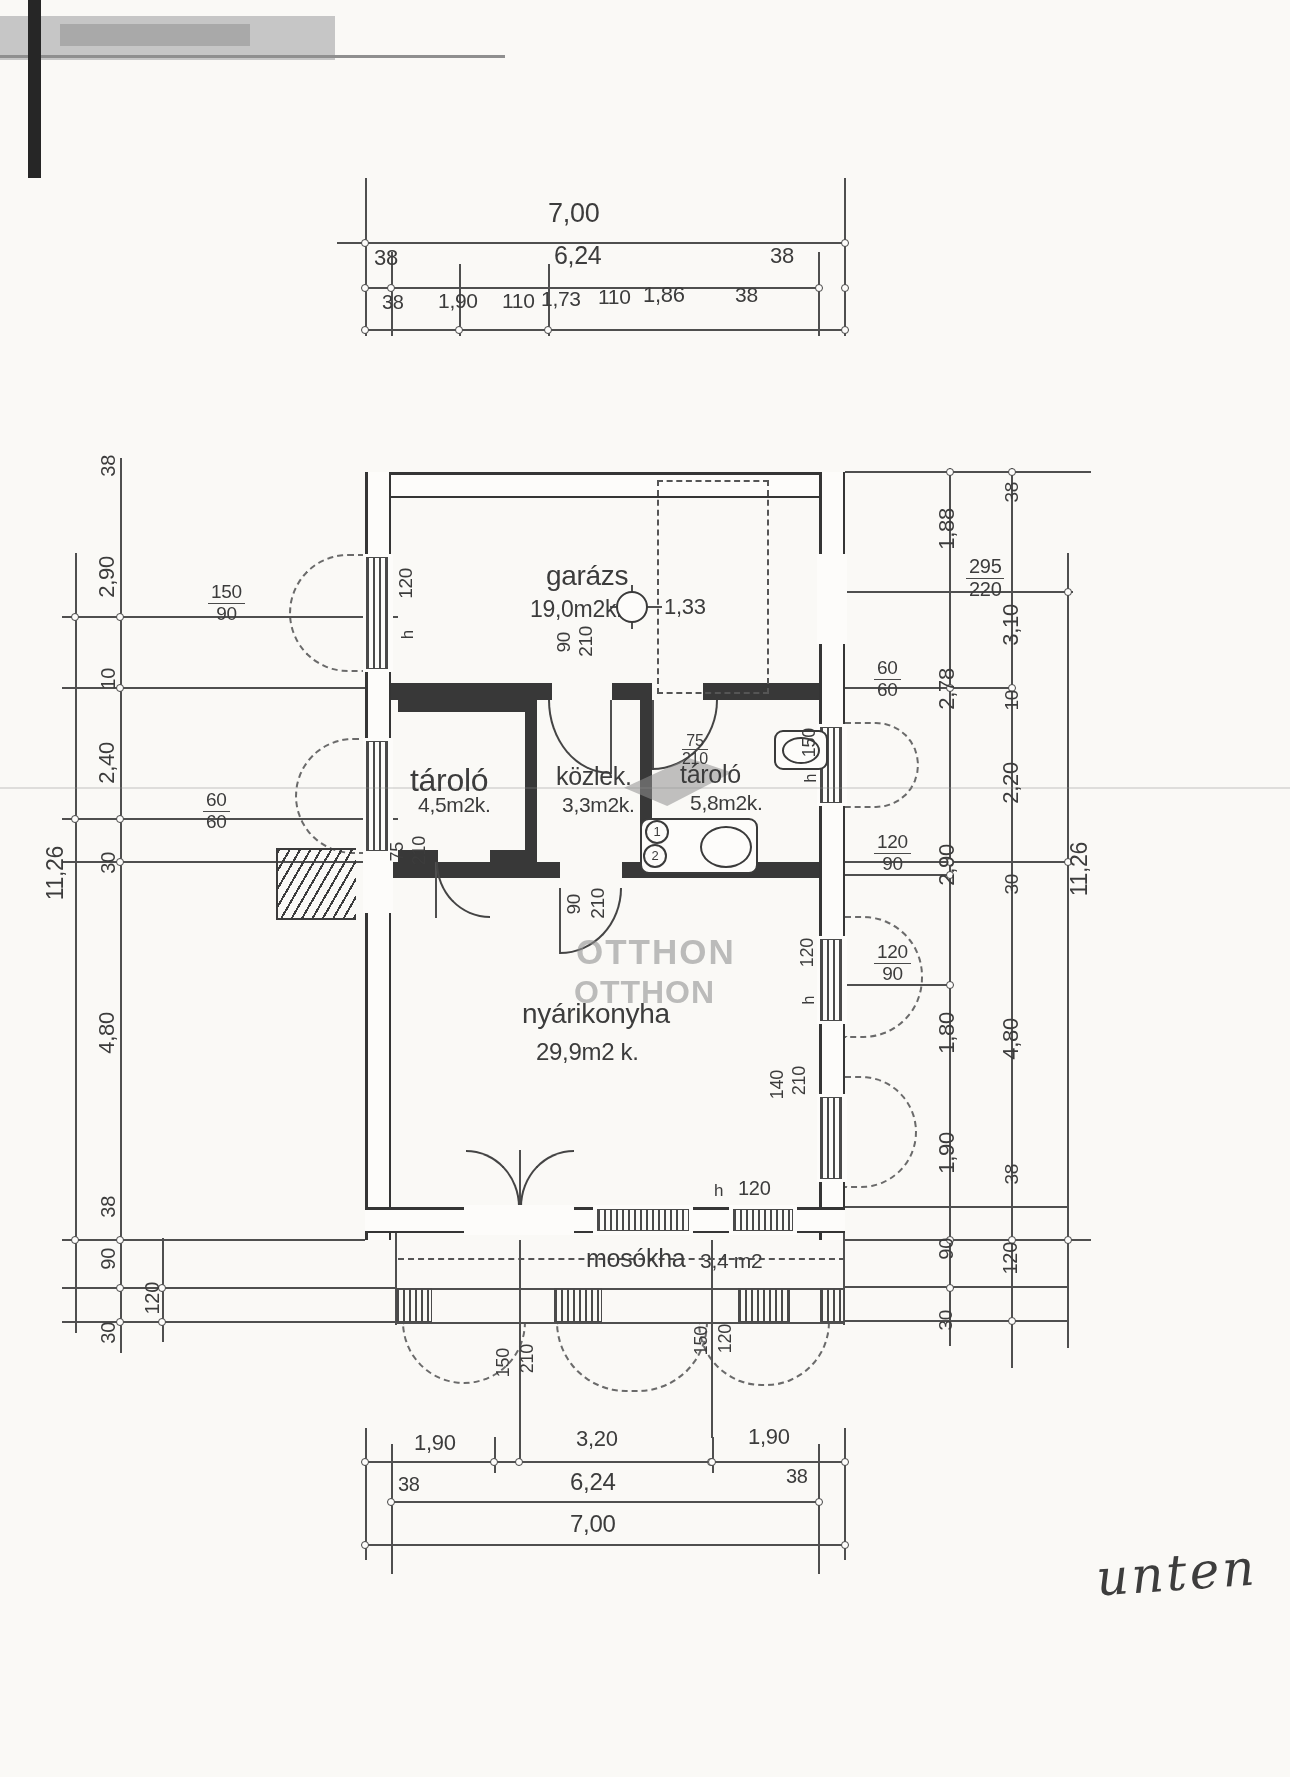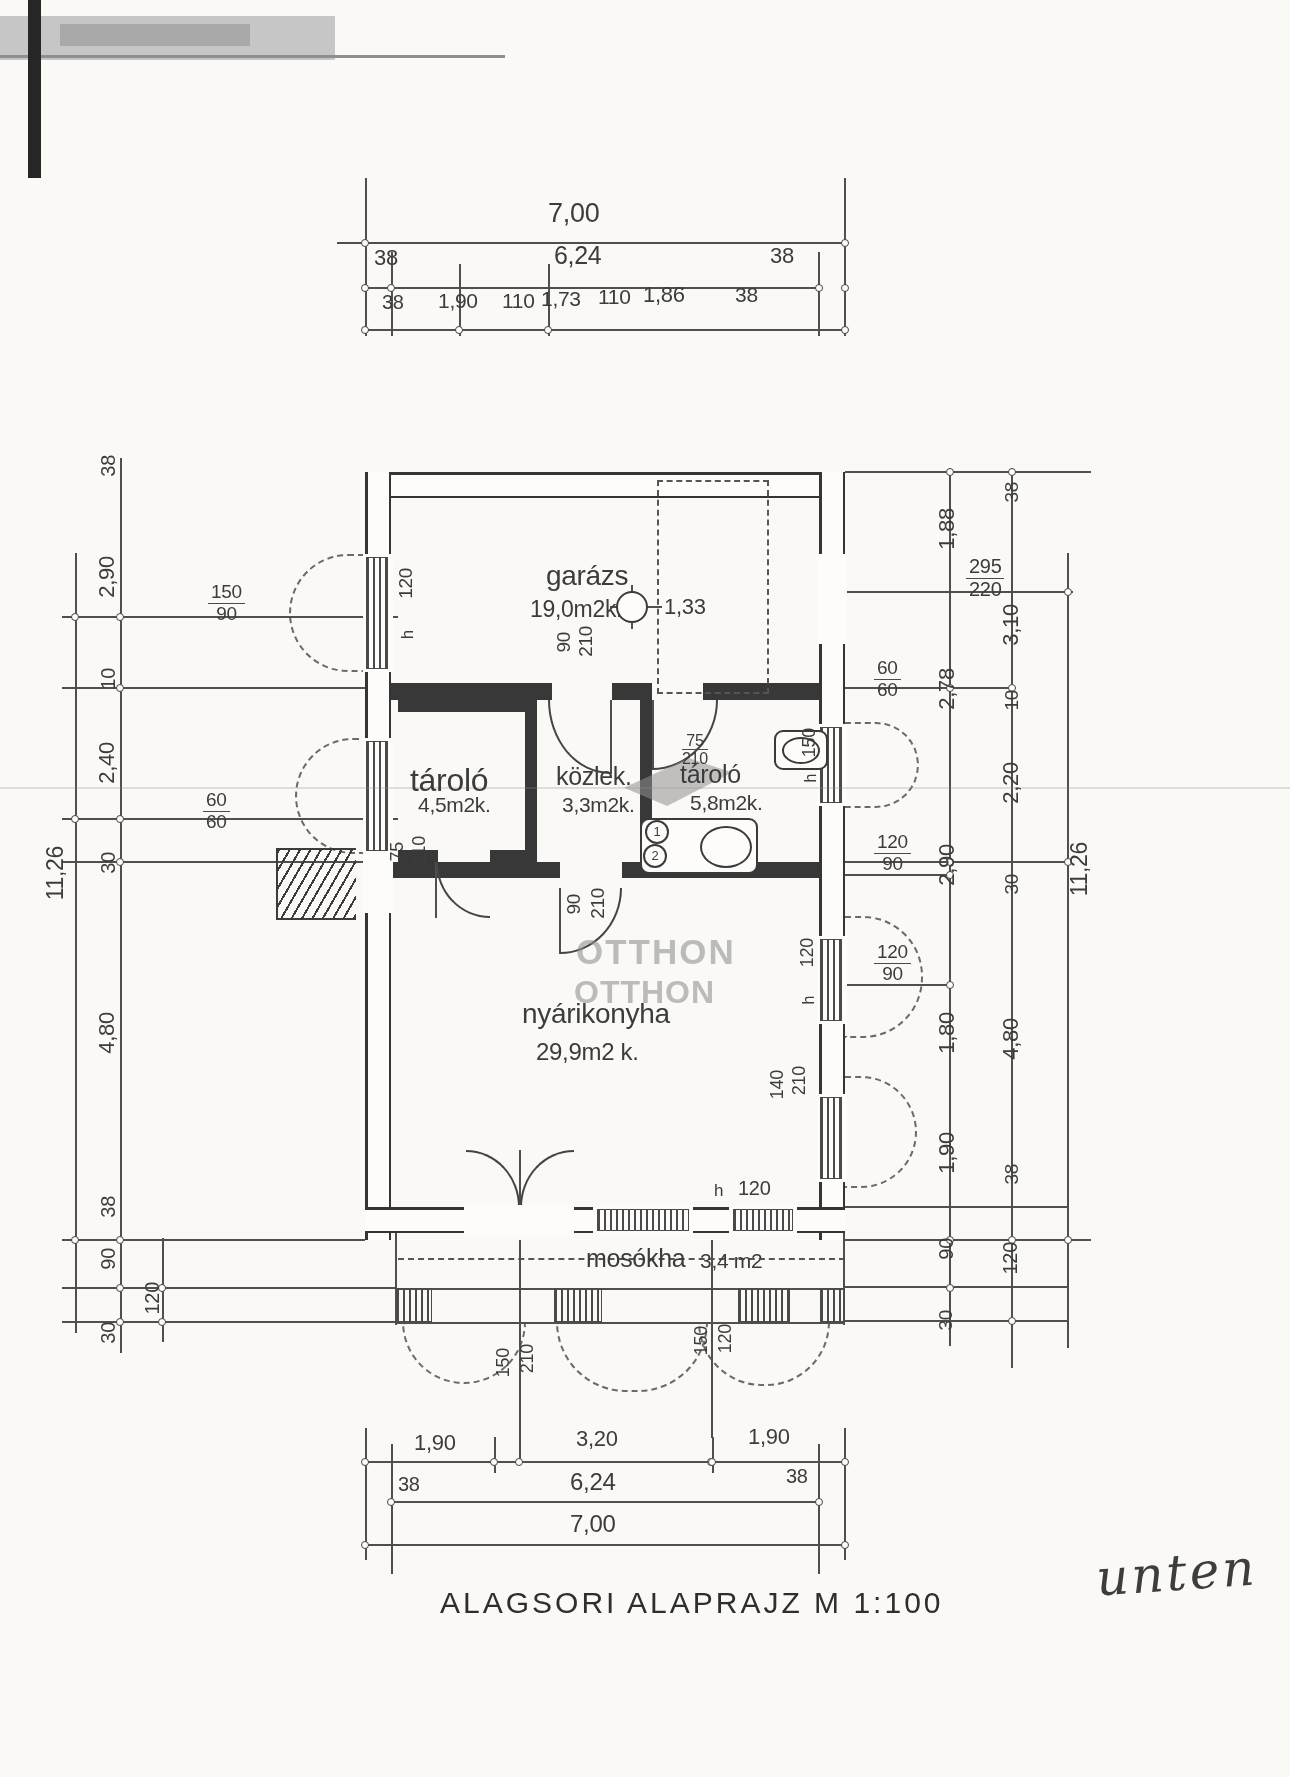--- a/index.html
+++ b/index.html
@@ -68,21 +68,20 @@
   <div class="art art-line"></div>
   <div class="art art-edge"></div>
   <div class="art art-crease"></div>
 
   <div class="wm">
     <div class="wm-l1">OTTHON</div>
     <div class="wm-l2">OTTHON</div>
   </div>
   <div class="wm-chevron"></div>
 
-  <div class="caption">ALAGSORI ALAPRAJZ  M 1:100</div>
   <div class="note">unten</div>
 
 <div class="g owh" style="left: 365px; top: 472px; width: 480px; height: 26px;"></div>
     <div class="g owv" style="left: 365px; top: 472px; width: 26px; height: 768px;"></div>
     <div class="g owv" style="left: 819px; top: 472px; width: 26px; height: 768px;"></div>
     <div class="g owh" style="left: 365px; top: 1207px; width: 480px; height: 26px;"></div>
     <div class="g wall" style="left: 391px; top: 683px; width: 161px; height: 17px;"></div>
     <div class="g wall" style="left: 612px; top: 683px; width: 40px; height: 17px;"></div>
     <div class="g wall" style="left: 703px; top: 683px; width: 116px; height: 17px;"></div>
     <div class="g wall" style="left: 391px; top: 862px; width: 169px; height: 16px;"></div>

